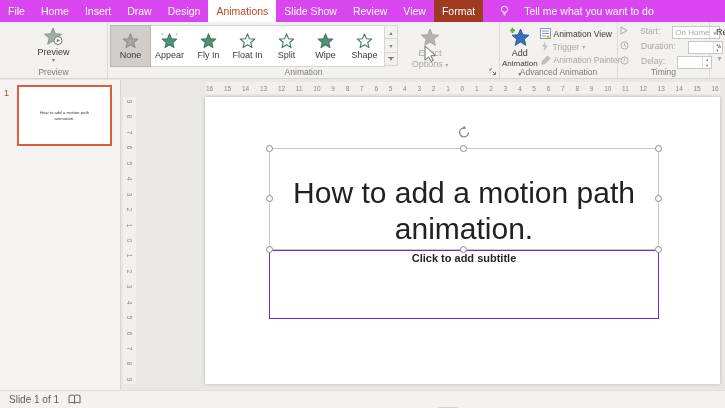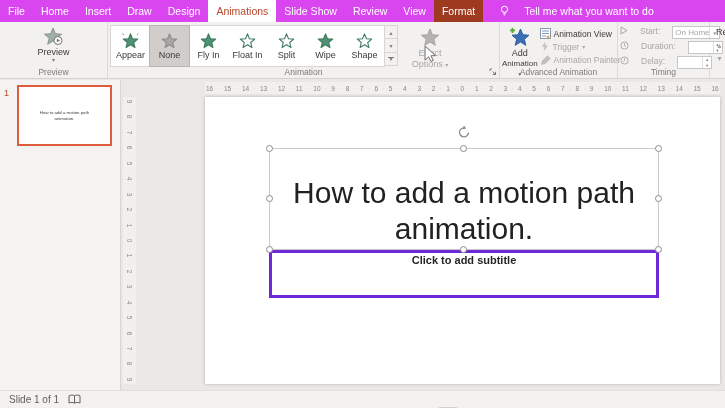--- a/index.html
+++ b/index.html
@@ -79,21 +79,21 @@
   .slide { position:absolute; left:205px; top:17px; width:515px; height:287px; background:#fff; box-shadow:0 0 3px rgba(0,0,0,.22); }
 
   .titlebox { position:absolute; left:64px; top:51px; width:390px; height:102px; border:1px solid #C9C9C9; z-index:2; }
   .titletext { position:absolute; left:0; right:0; bottom:2px; text-align:center; font-size:30px; line-height:1.2; color:#212121; }
   .handle { position:absolute; width:7px; height:7px; border-radius:50%; background:#fff; border:1px solid #8C8C8C; z-index:3; }
   .h-tl{left:-4px;top:-4px} .h-tm{left:50%;margin-left:-4px;top:-4px} .h-tr{right:-4px;top:-4px}
   .h-ml{left:-4px;top:50%;margin-top:-4px} .h-mr{right:-4px;top:50%;margin-top:-4px}
   .h-bl{left:-4px;bottom:-4px} .h-bm{left:50%;margin-left:-4px;bottom:-4px} .h-br{right:-4px;bottom:-4px}
   .rot-handle { position:absolute; left:50%; top:-24px; margin-left:-7px; z-index:3; }
 
-  .subbox { position:absolute; left:64px; top:153px; width:390px; height:48px; border:3px solid #6d28d9; z-index:1; }
+  .subbox { position:absolute; left:64px; top:153px; width:390px; height:69px; border:1px solid #6d28d9; z-index:1; }
   .subtext { position:absolute; top:1px; left:0; right:0; text-align:center; font-size:11px; font-weight:600; color:#262626; }
 
   
   .statusbar { position:absolute; left:0; right:0; bottom:0; height:18px; background:#F3F2F1; border-top:1px solid #E1DFDD; display:flex; align-items:center; font-size:10px; color:#605E5C; padding:0 9px; gap:9px; }
   .sb-right { margin-left:auto; display:flex; align-items:center; gap:28px;margin-top:30px; }
   .viewbtn { display:flex; align-items:center; justify-content:center; width:20px; height:16px; border-radius:2px; cursor:default; }
   .viewbtn.selected { background:#D2D0CE; }
   .zoom-track { position:relative; width:46px; height:16px; }
   .zoom-track .line { position:absolute; left:0; right:0; top:8px; height:1px; background:#8A8886; }
   .zoom-handle { position:absolute; left:30px; top:4px; width:4px; height:9px; background:#605E5C; }
@@ -141,40 +141,40 @@
       </span>
       <span>Preview</span>
       <span class="caret">▾</span>
     </div>
     <div class="grp-label">Preview</div>
   </div>
 
   <div class="rgroup g-animation">
     <div class="gallery-wrap">
       <div class="gallery">
+          <div class="gal-item selected">
+            <span>
+              <svg width="17" height="16" viewBox="0 0 20 19">
+                <path d="M10 1 L12.35 6.76 L18.56 7.22 L13.8 11.24 L15.29 17.28 L10 14 L4.71 17.28 L6.2 11.24 L1.44 7.22 L7.65 6.76 Z" fill="#A8A6A3" stroke="#8F8D8A" stroke-width="1.3" stroke-linejoin="round"></path>
+              </svg>
+            </span>
+            <span>None</span>
+          </div>
           <div class="gal-item">
             <span>
               <svg width="17" height="16" viewBox="0 0 20 19">
                 <path d="M10 1 L12.35 6.76 L18.56 7.22 L13.8 11.24 L15.29 17.28 L10 14 L4.71 17.28 L6.2 11.24 L1.44 7.22 L7.65 6.76 Z" fill="#4E9273" stroke="#3E7A5F" stroke-width="1.3" stroke-linejoin="round"></path>
                 <g stroke="#4E9273" stroke-width="1">
                   <line x1="2.5" y1="2.5" x2="0.5" y2="0.5"></line>
                   <line x1="17.5" y1="2.5" x2="19.5" y2="0.5"></line>
                   <line x1="10" y1="0.5" x2="10" y2="-1"></line>
                 </g>
               </svg>
             </span>
             <span>Appear</span>
-          </div>
-          <div class="gal-item selected">
-            <span>
-              <svg width="17" height="16" viewBox="0 0 20 19">
-                <path d="M10 1 L12.35 6.76 L18.56 7.22 L13.8 11.24 L15.29 17.28 L10 14 L4.71 17.28 L6.2 11.24 L1.44 7.22 L7.65 6.76 Z" fill="#A8A6A3" stroke="#8F8D8A" stroke-width="1.3" stroke-linejoin="round"></path>
-              </svg>
-            </span>
-            <span>None</span>
           </div>
           <div class="gal-item">
             <span>
               <svg width="17" height="16" viewBox="0 0 20 19">
                 <path d="M10 1 L12.35 6.76 L18.56 7.22 L13.8 11.24 L15.29 17.28 L10 14 L4.71 17.28 L6.2 11.24 L1.44 7.22 L7.65 6.76 Z" fill="#4E9273" stroke="#3E7A5F" stroke-width="1.3" stroke-linejoin="round"></path>
               </svg>
             </span>
             <span>Fly In</span>
           </div>
           <div class="gal-item">

